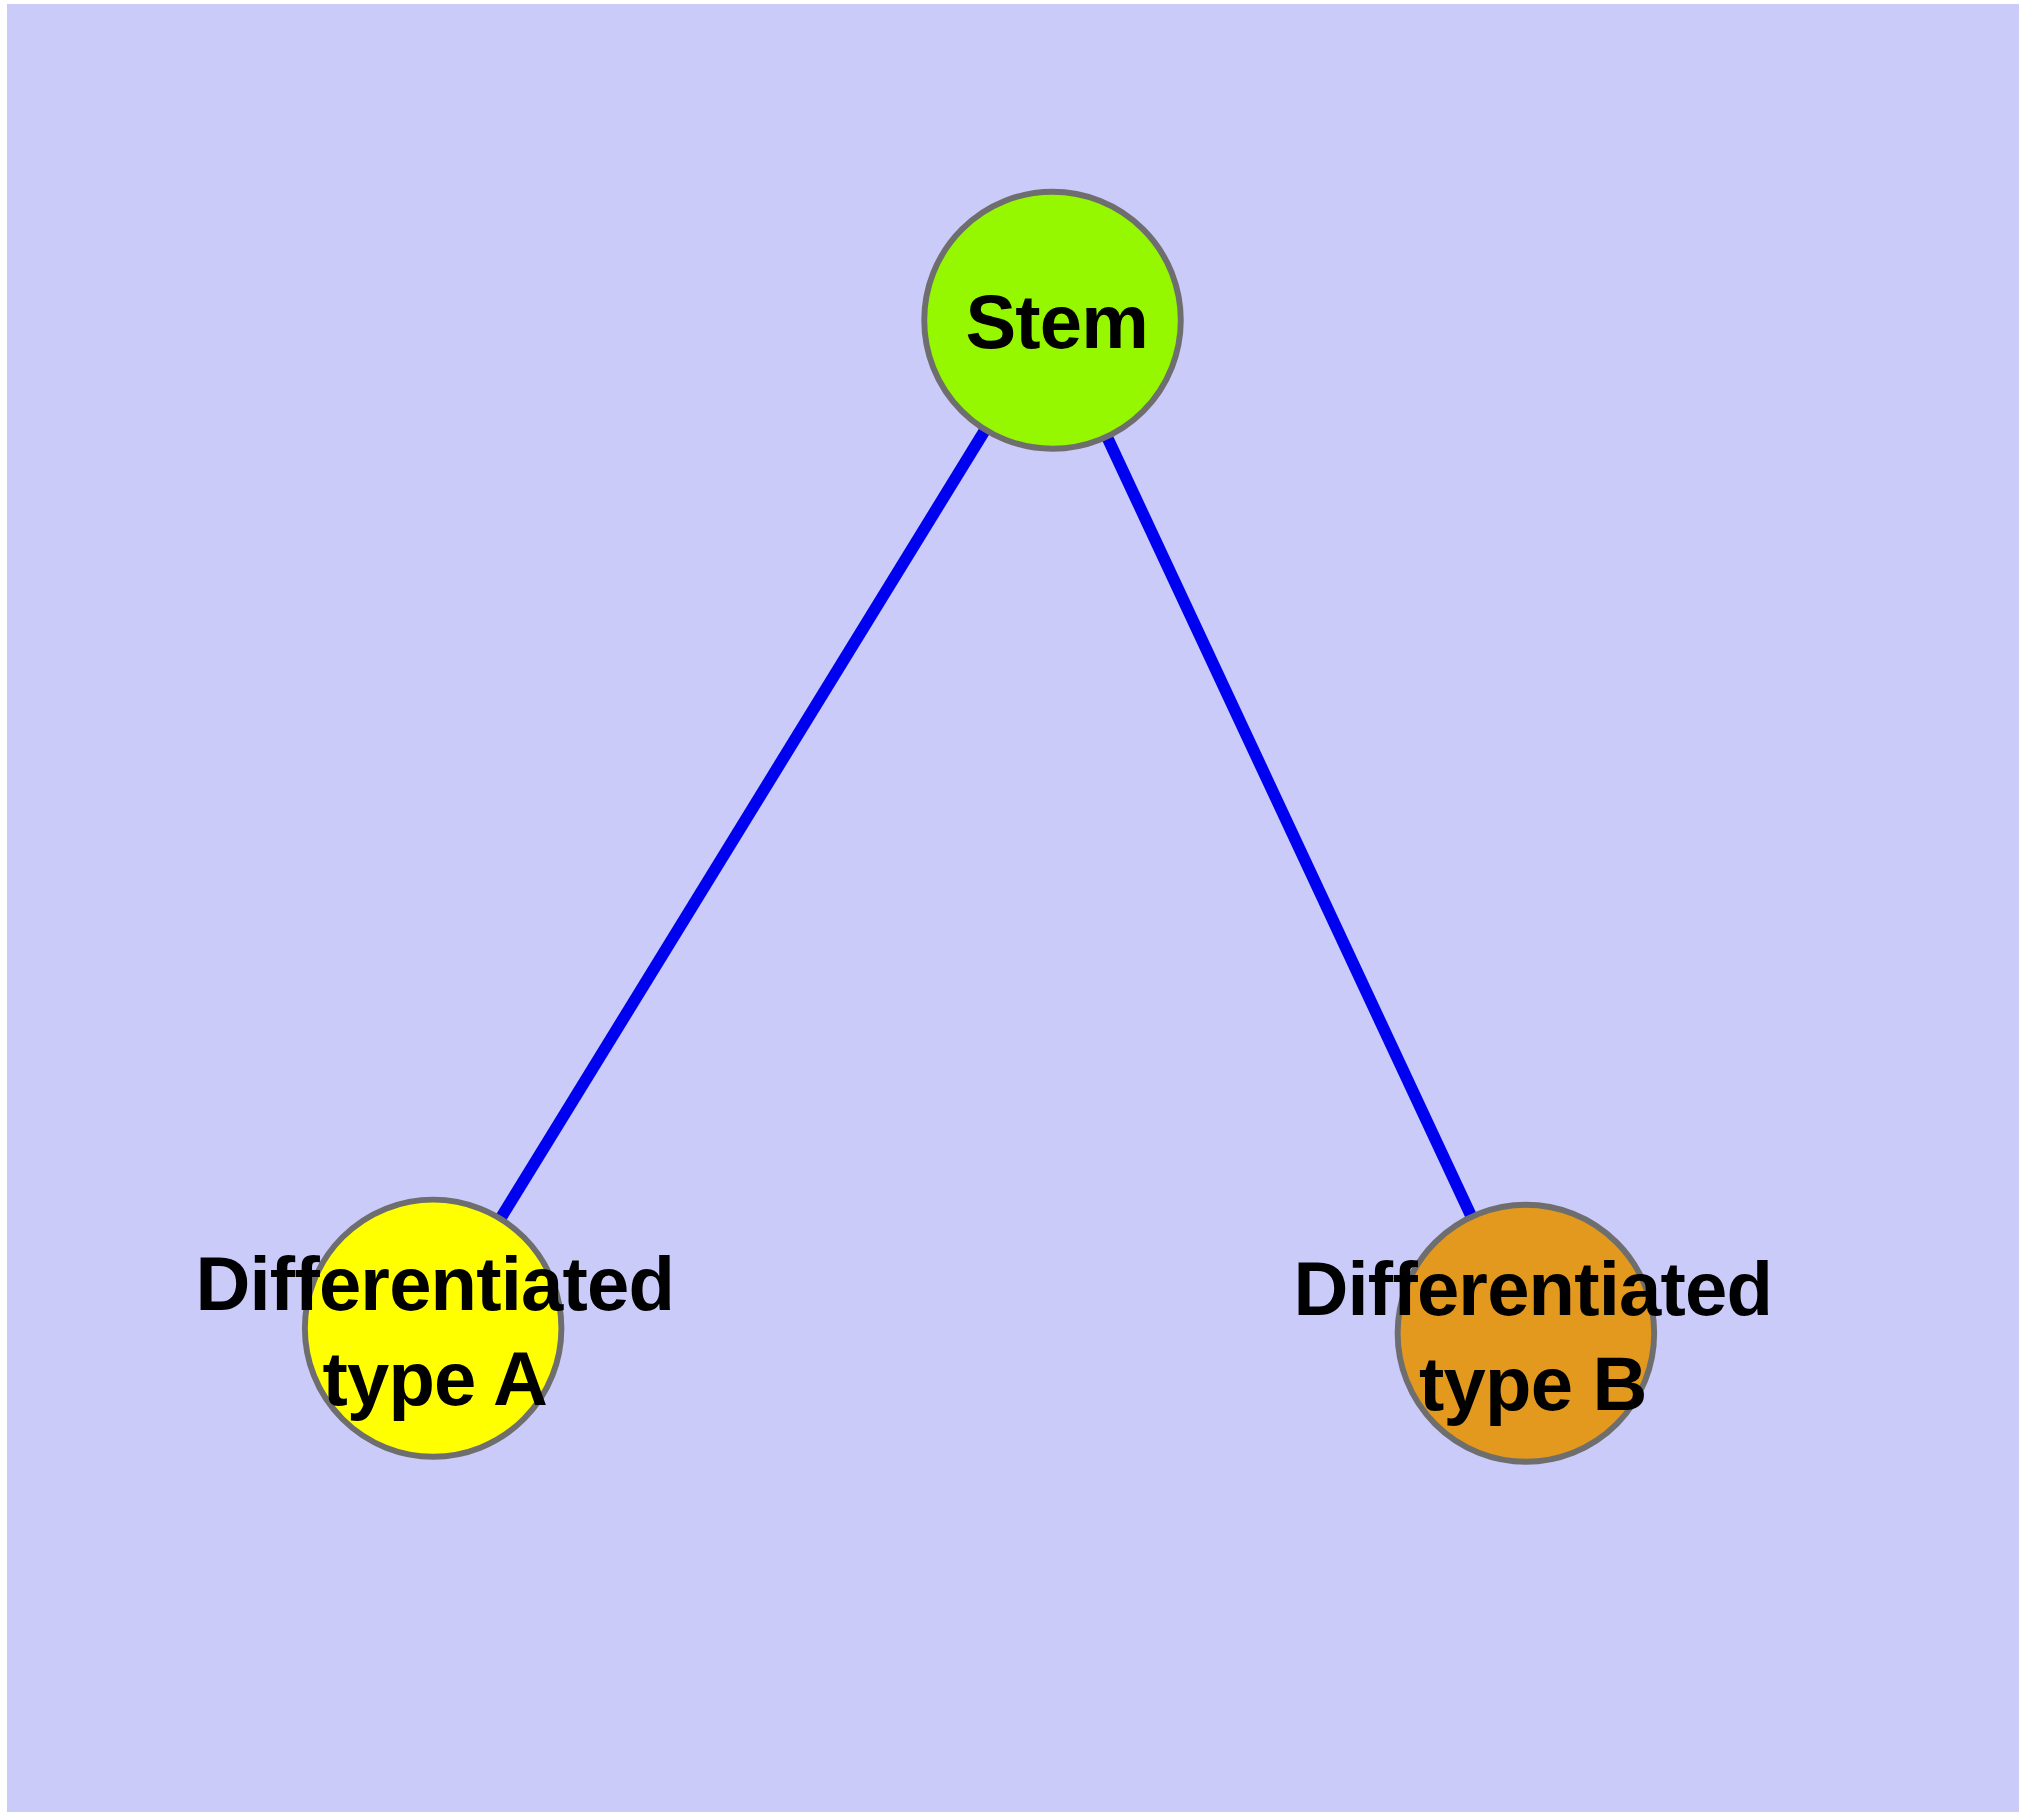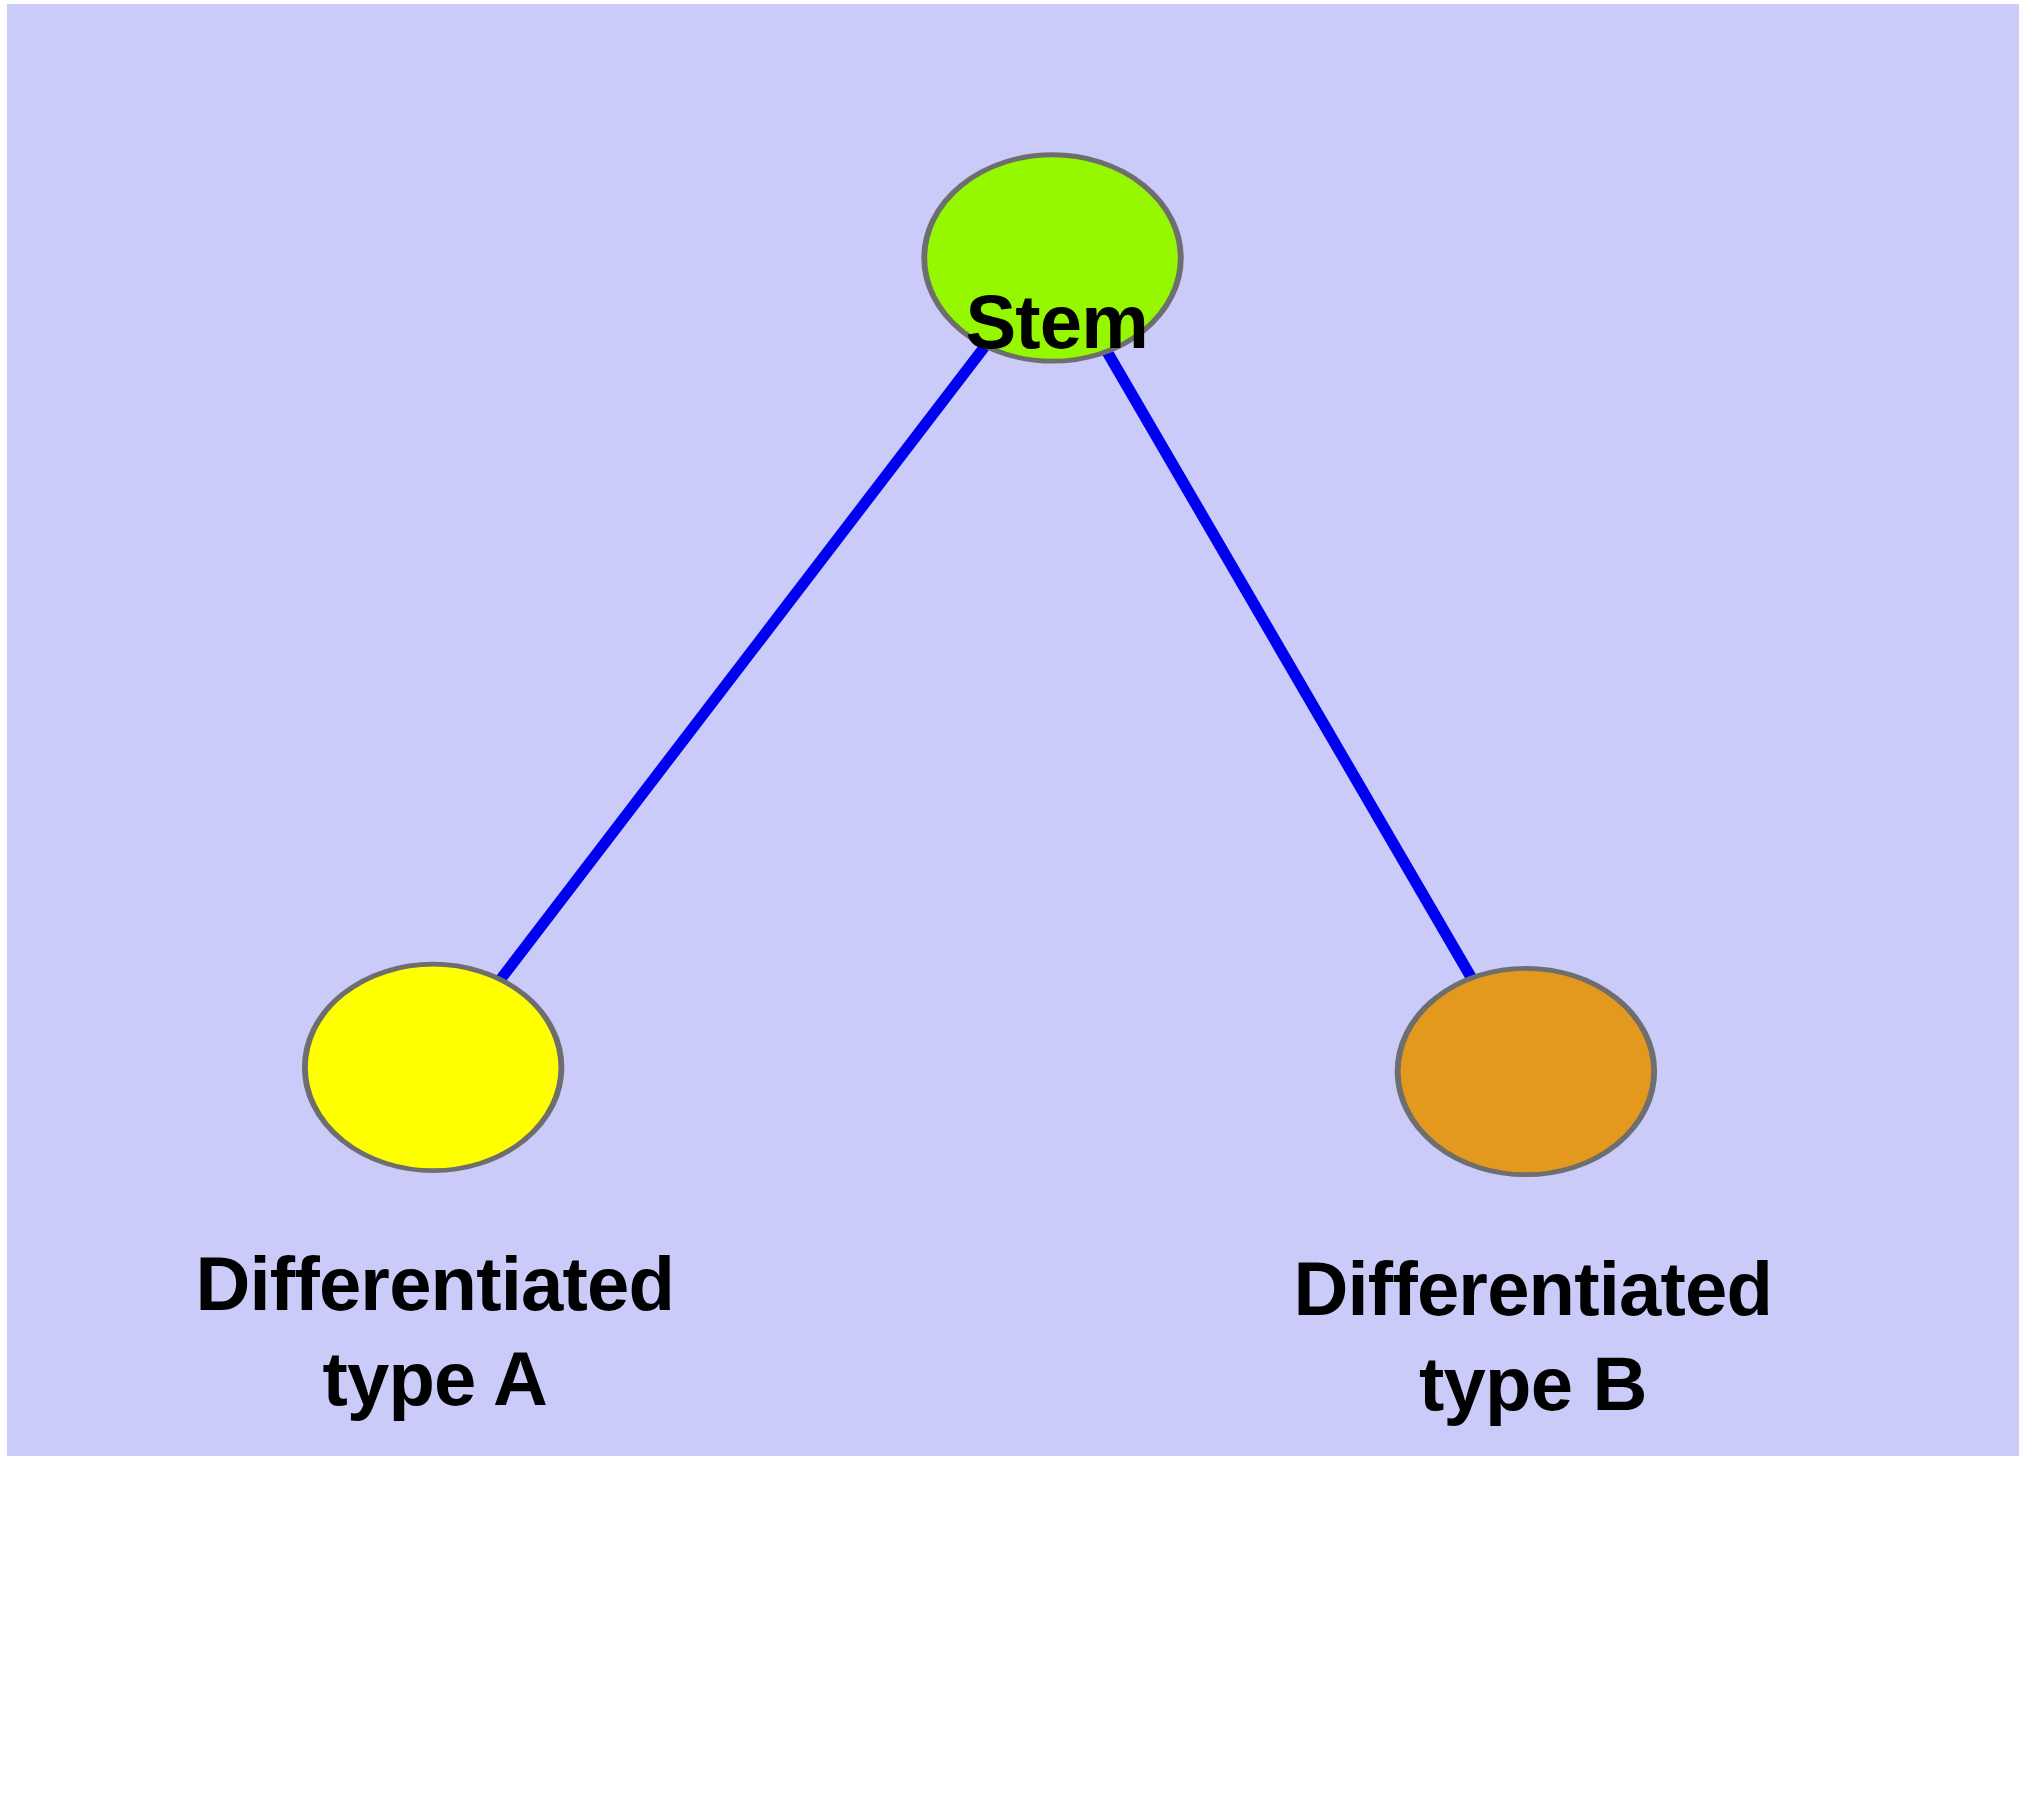--- a/index.html
+++ b/index.html
@@ -8,21 +8,21 @@
     width: 2021px;
     height: 1812px;
     background: #ffffff;
     font-family: "Liberation Sans", sans-serif;
     overflow: hidden;
   }
   .frame {
     position: absolute;
     top: 0; left: 0;
     width: 2021px;
-    height: 1456px;
+    height: 1812px;
     background: #ffffff;
   }
   .canvas {
     position: absolute;
     top: 4.2px;
     left: 6.8px;
     right: 2.5px;
     bottom: 0;
     
   }

